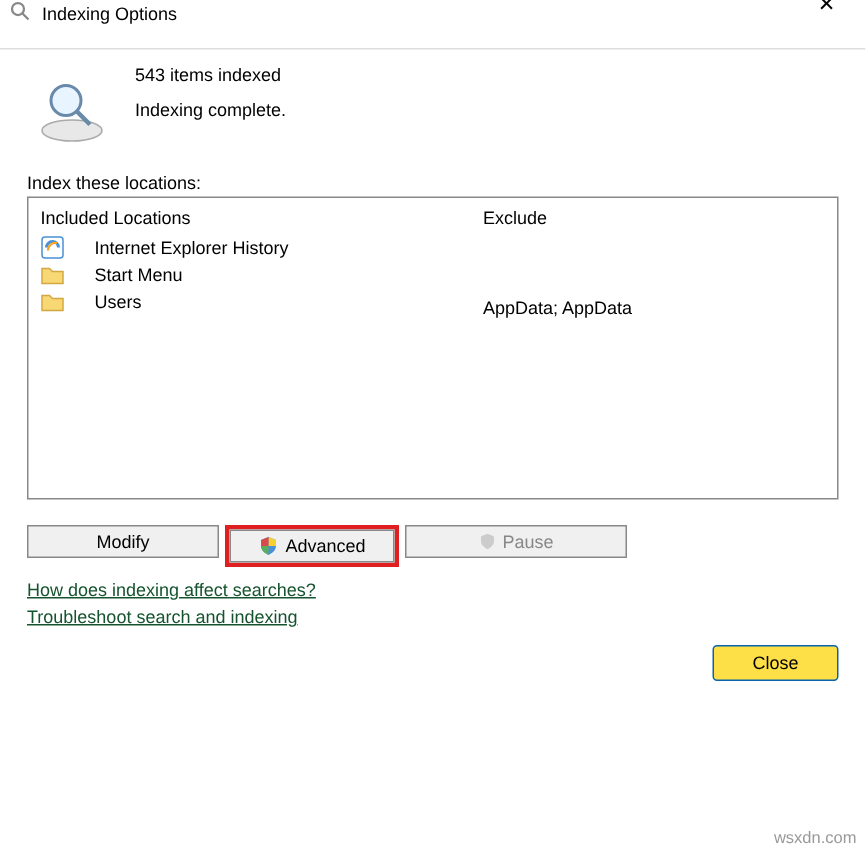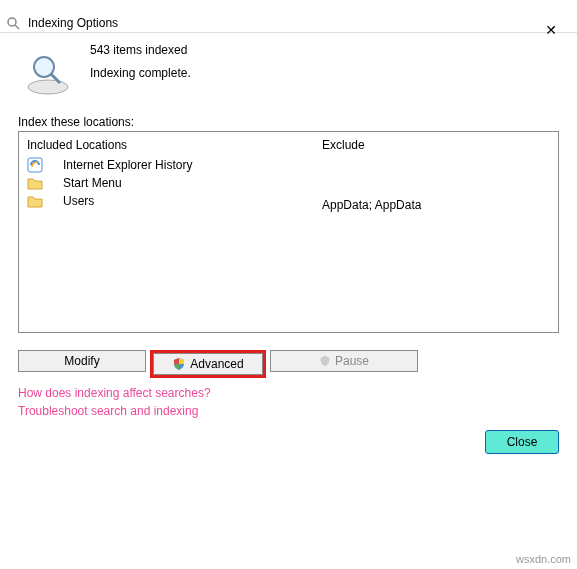--- a/index.html
+++ b/index.html
@@ -7,21 +7,21 @@
       font-family: "Segoe UI", Tahoma, sans-serif;
       font-size: 12px;
       background: #fff;
       width: 577px;
       height: 569px;
       overflow: hidden;
       color: #000;
     }
     .titlebar {
       display: flex;
-      align-items: flex-start;
+      align-items: flex-end;
       height: 30px;
       padding: 16px 6px;
       border-bottom: 1px solid #ddd;
     }
     .titlebar .title-icon {
       width: 16px; height: 16px;
       margin-right: 6px;
       display: inline-block;
     }
     .titlebar .title-text { font-size: 12px; }
@@ -90,36 +90,37 @@
       border: 3px solid #e02020;
       display: inline-block;
     }
     .btn-advanced { width: 110px; }
     .btn-pause { width: 148px; color: #888; cursor: default; }
     .shield-icon { width: 14px; height: 14px; }
     .pause-icon { width: 12px; height: 12px; }
     .links { margin-top: 8px; }
     .link {
       display: block;
-      color: #ec4899;
+      color: #14532d;
+      text-decoration: underline;
       margin-bottom: 4px;
       cursor: pointer;
       width: fit-content;
     }
     .footer {
       display: flex;
       justify-content: flex-end;
       padding: 8px 18px 0 0;
     }
     .btn-close {
-      width: 74px;
+      width: 84px;
       height: 24px;
       border: 1px solid #0a64ad;
       border-radius: 3px;
-      background: #5eead4;
+      background: #fde047;
       font-size: 12px;
       cursor: pointer;
     }
     .watermark {
       position: absolute;
       bottom: 4px; right: 6px;
       font-size: 11px;
       color: #999;
     }
   </style>

